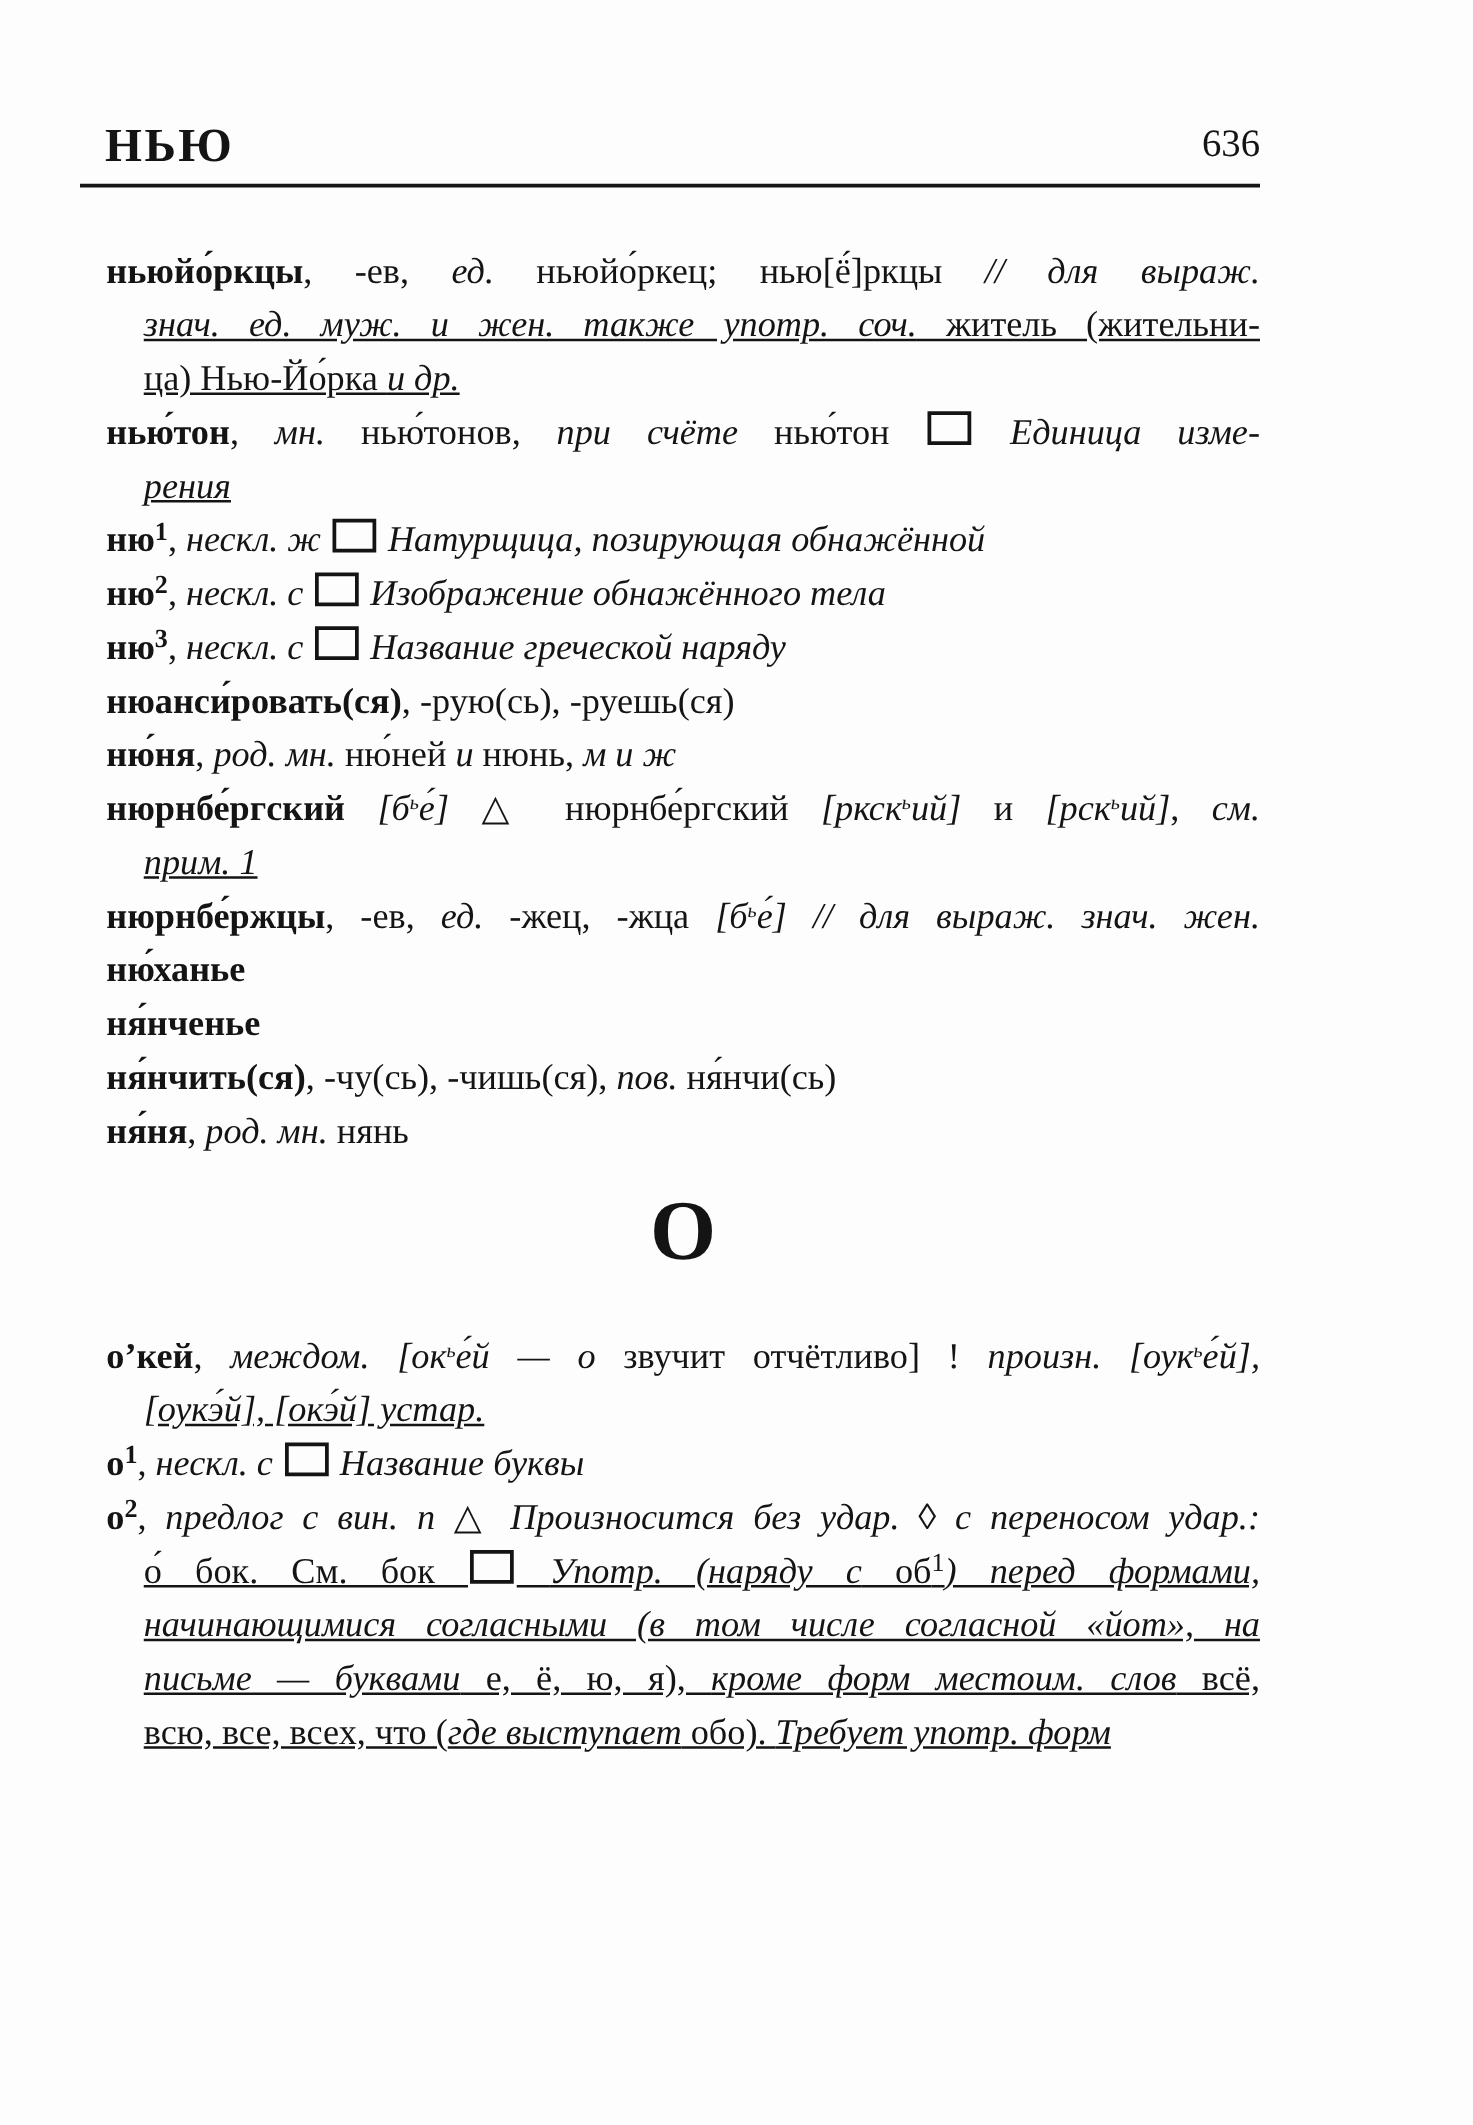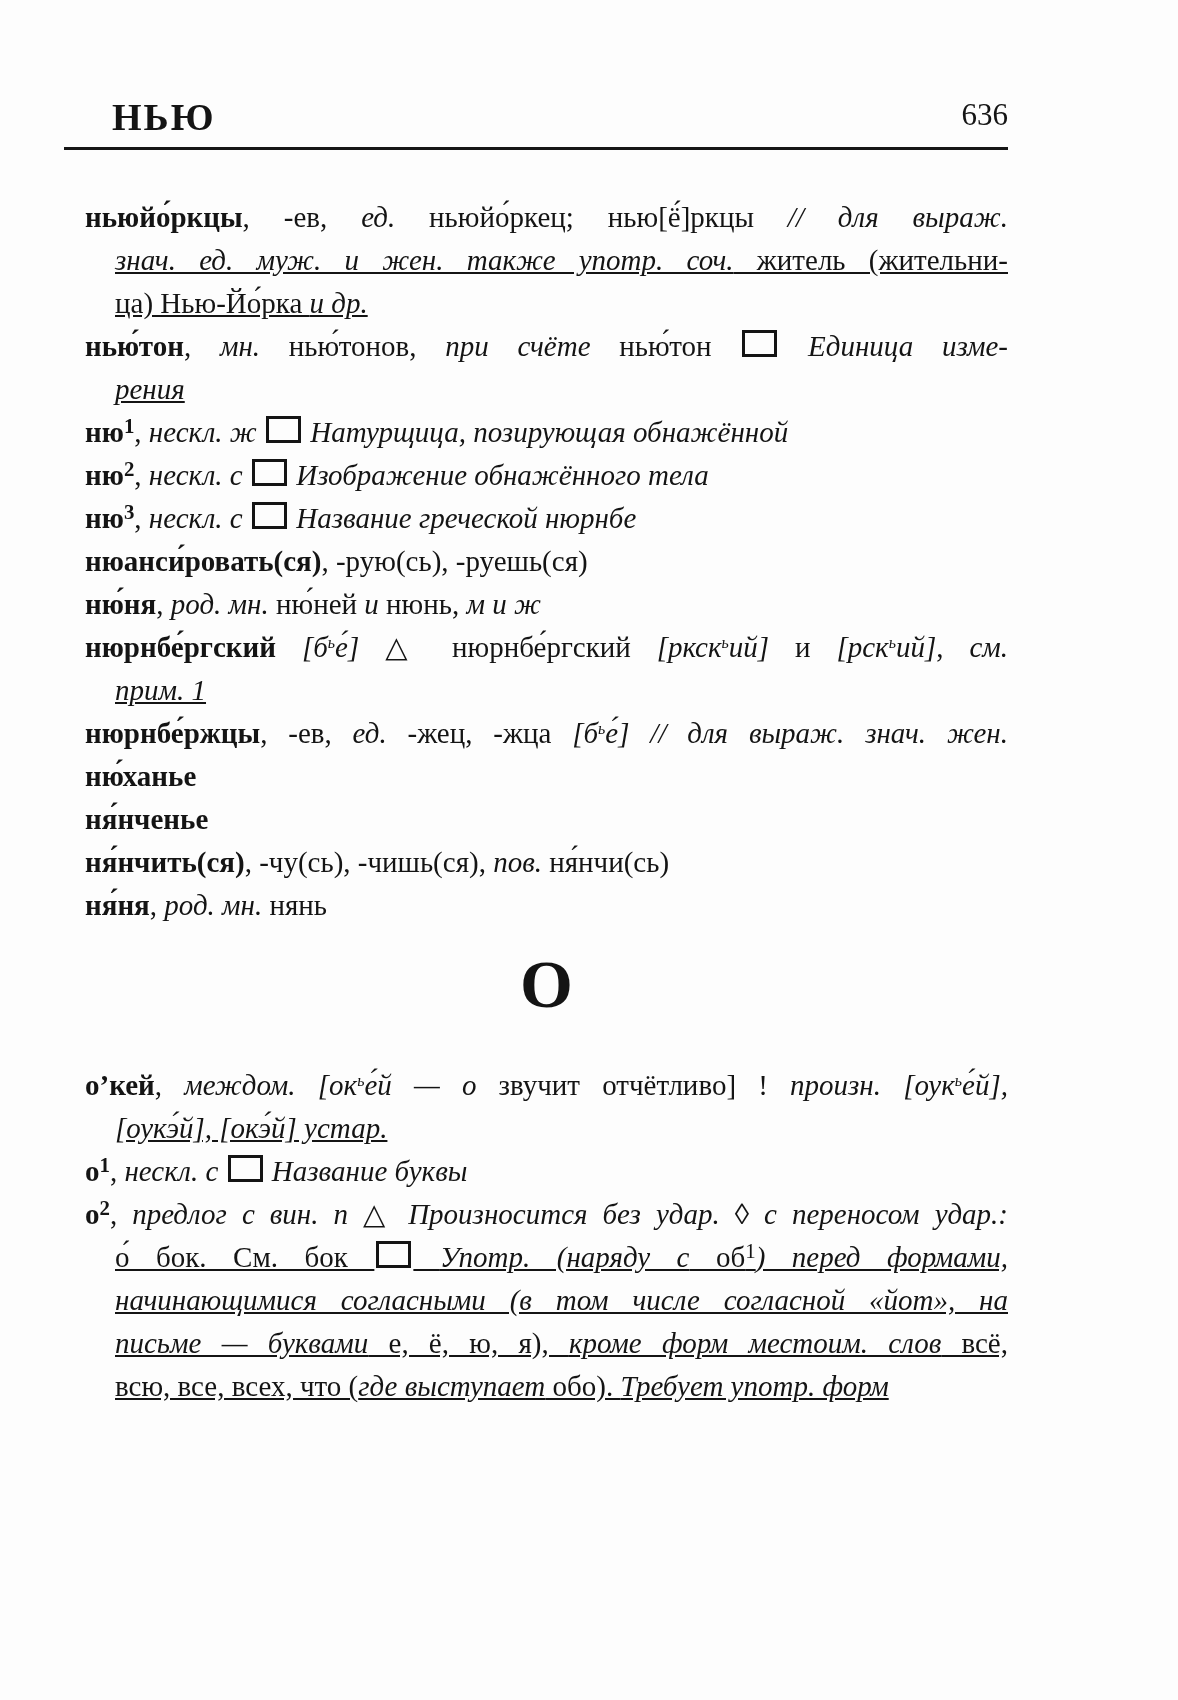--- a/index.html
+++ b/index.html
@@ -7,21 +7,21 @@
   .page{
     position:relative;
     width:1178px;height:1700px;
     background:#fdfdfd;
     color:#141414;
     font-family:"Liberation Serif","DejaVu Serif",serif;
     overflow:hidden;
   }
   .hdr-word{
     position:absolute;left:84px;top:98px;
-    font-size:38px;font-weight:bold;letter-spacing:2px;line-height:1;margin-left:28px;
+    font-size:38px;font-weight:bold;letter-spacing:2px;line-height:1;
   }
   .hdr-page{
     position:absolute;right:170px;top:99px;
     font-size:31px;line-height:1;
   }
   .hdr-rule{
     position:absolute;left:64px;top:147px;width:944px;height:3px;
     background:#161616;
   }
   .content{
@@ -65,21 +65,21 @@
         <div class="line full"><span class="b">нью́тон</span><span class="r">, </span><span class="i">мн.</span><span class="r"> нью́тонов, </span><span class="i">при счёте</span><span class="r"> нью́тон </span><span class="box" title="□"></span><span class="r"> </span><span class="i">Единица изме-</span></div>
         <div class="line cont"><span class="i">рения</span></div>
       </div>
       <div>
         <div class="line"><span class="b">ню</span><span class="s-bs">1</span><span class="r">, </span><span class="i">нескл. ж</span><span class="r"> </span><span class="box" title="□"></span><span class="r"> </span><span class="i">Натурщица, позирующая обнажённой</span></div>
       </div>
       <div>
         <div class="line"><span class="b">ню</span><span class="s-bs">2</span><span class="r">, </span><span class="i">нескл. с</span><span class="r"> </span><span class="box" title="□"></span><span class="r"> </span><span class="i">Изображение обнажённого тела</span></div>
       </div>
       <div>
-        <div class="line"><span class="b">ню</span><span class="s-bs">3</span><span class="r">, </span><span class="i">нескл. с</span><span class="r"> </span><span class="box" title="□"></span><span class="r"> </span><span class="i">Название греческой нюрнбе</span></div>
+        <div class="line"><span class="b">ню</span><span class="s-bs">3</span><span class="r">, </span><span class="i">нескл. с</span><span class="r"> </span><span class="box" title="□"></span><span class="r"> </span><span class="i">Название греческой наряду</span></div>
       </div>
       <div>
         <div class="line"><span class="b">нюанси́ровать(ся)</span><span class="r">, -рую(сь), -руешь(ся)</span></div>
       </div>
       <div>
         <div class="line"><span class="b">ню́ня</span><span class="r">, </span><span class="i">род. мн.</span><span class="r"> ню́ней </span><span class="i">и</span><span class="r"> нюнь, </span><span class="i">м и ж</span></div>
       </div>
       <div>
         <div class="line full"><span class="b">нюрнбе́ргский</span><span class="r"> </span><span class="i">[б</span><span class="s-is">ь</span><span class="i">е́]</span><span class="r"> △ нюрнбе́ргский </span><span class="i">[ркск</span><span class="s-is">ь</span><span class="i">ий]</span><span class="r"> и </span><span class="i">[рск</span><span class="s-is">ь</span><span class="i">ий]</span><span class="r">, </span><span class="i">см.</span></div>
         <div class="line cont"><span class="i">прим. 1</span></div>

